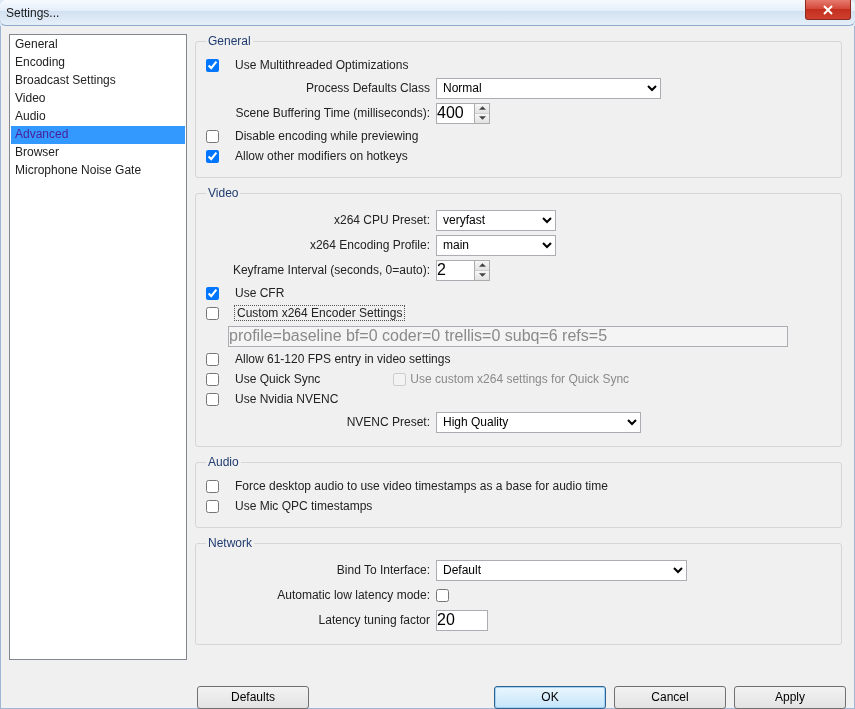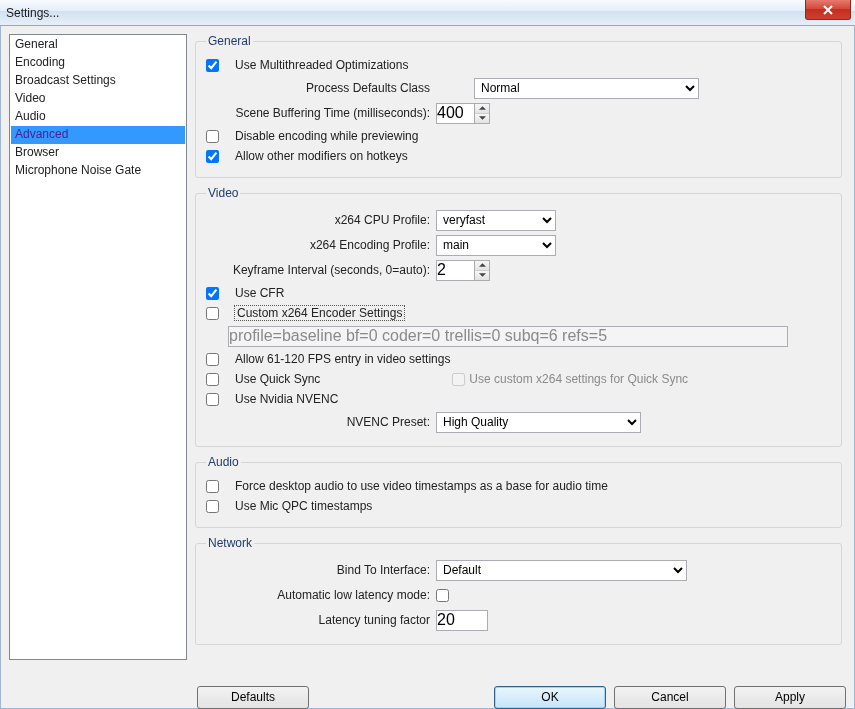--- a/index.html
+++ b/index.html
@@ -16,20 +16,21 @@
 
   
   .titlebar {
     height: 26px;
     background: linear-gradient(to bottom, #f7fbff 0%, #e3edf9 45%, #d2e1f2 46%, #e6eff9 100%);
     border-bottom: 1px solid #8ea9c9;
     display: flex;
     align-items: center;
     padding-left: 6px;
     position: relative;
+    border-radius: 6px;
   }
   .titlebar-title {
     font-size: 12px;
     color: #1a1a1a;
   }
   .close-btn {
     position: absolute;
     right: 4px;
     top: 0;
     width: 46px;
@@ -198,21 +199,21 @@
 
   .dotted-focus {
     outline: 1px dotted #555;
     outline-offset: 0;
     padding: 0 2px;
   }
   
   .inline-disabled-check {
     display: inline-flex;
     align-items: center;
-    margin-left: 120px;
+    margin-left: 61px;
     color: #8a8a8a;
   }
 </style>
 </head>
 <body>
 
 <div class="titlebar">
   <span class="titlebar-title">Settings...</span>
   <div class="close-btn">
     <svg viewBox="0 0 10 10">
@@ -238,21 +239,21 @@
     <div class="pane">
 
       <fieldset class="group">
         <legend>General</legend>
         <div class="check-row">
           <input type="checkbox" checked="" style="">
           <label>Use Multithreaded Optimizations</label>
         </div>
         <div class="row">
           <div class="label-right">Process Defaults Class</div>
-          <select class="ctl" style="width:225px;margin-left:38px;">
+          <select class="ctl" style="width:225px;">
             <option>Normal</option>
           </select>
         </div>
         <div class="row">
           <div class="label-right">Scene Buffering Time (milliseconds):</div>
           <div class="spinner">
             <input class="text" value="400" style="">
             <div class="spin-btns">
               <button>
                   <svg viewBox="0 0 8 4">
@@ -273,21 +274,21 @@
         </div>
         <div class="check-row">
           <input type="checkbox" checked="" style="">
           <label>Allow other modifiers on hotkeys</label>
         </div>
       </fieldset>
 
       <fieldset class="group">
         <legend>Video</legend>
         <div class="row">
-          <div class="label-right">x264 CPU Profile:</div>
+          <div class="label-right">x264 CPU Preset:</div>
           <select class="ctl" style="width:120px;">
             <option>veryfast</option>
           </select>
         </div>
         <div class="row">
           <div class="label-right">x264 Encoding Profile:</div>
           <select class="ctl" style="width:120px;">
             <option>main</option>
           </select>
         </div>

